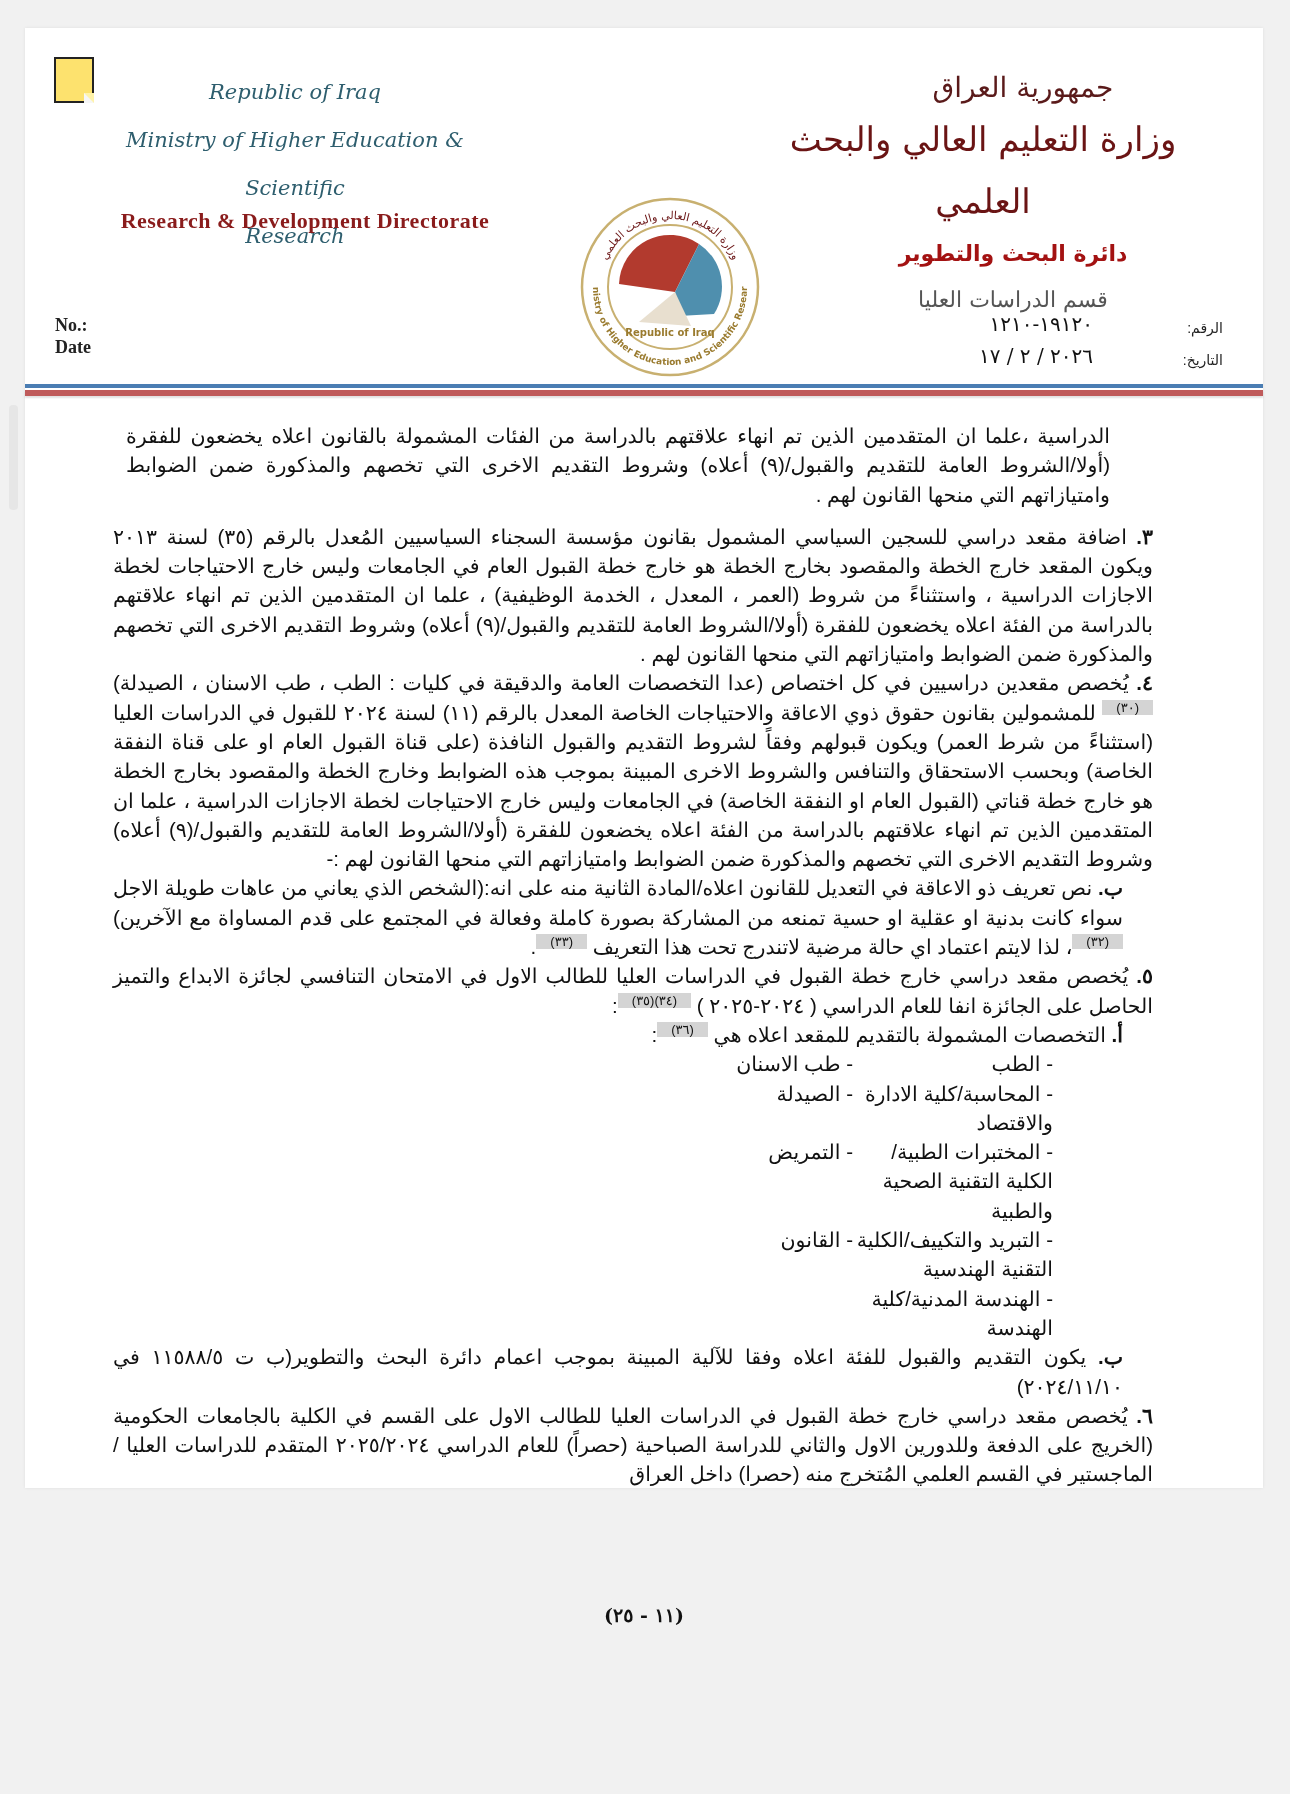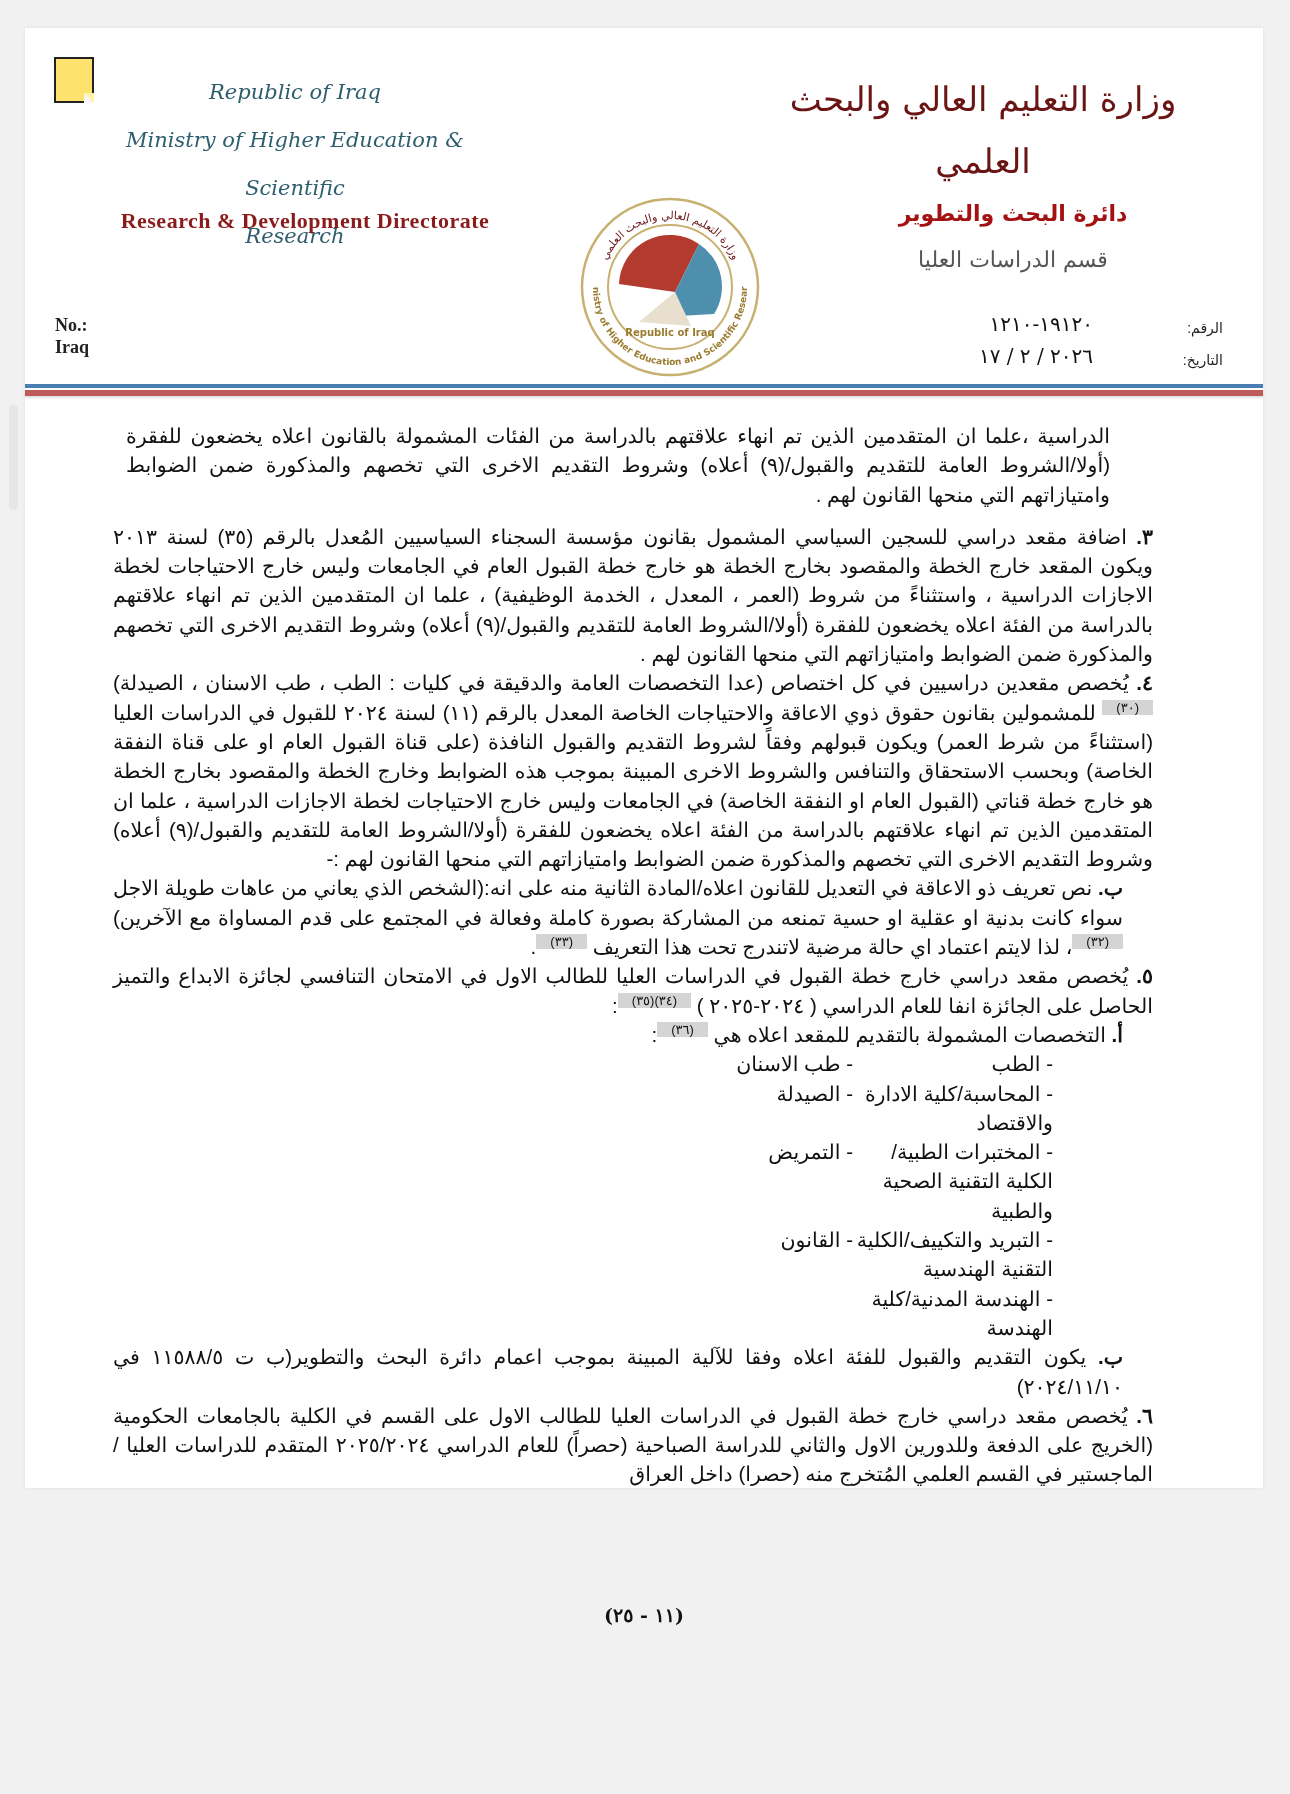--- a/index.html
+++ b/index.html
@@ -64,37 +64,38 @@
   <div class="note-icon"></div>
 
   <div class="en-head">
     <div class="en-line">Republic of Iraq</div>
     <div class="en-line">Ministry of Higher Education &amp; Scientific</div>
     <div class="en-line">Research</div>
   </div>
   <div class="en-dir">Research &amp; Development Directorate</div>
   <div class="en-meta">
     <div>No.:</div>
-    <div>Iraq</div>
+    <div>Date</div>
   </div>
 
   <svg class="logo" viewBox="0 0 182 182">
     <circle cx="91" cy="91" r="88" fill="#fff" stroke="#c8b070" stroke-width="2.5"></circle>
     <circle cx="91" cy="91" r="62" fill="#fff" stroke="#c8b070" stroke-width="2"></circle>
     <path d="M40 88 A51 51 0 0 1 120 48 L96 96 Z" fill="#b23a2e"></path>
     <path d="M120 48 A51 51 0 0 1 135 118 L100 120 L96 96 Z" fill="#4f8fae"></path>
     <path d="M60 126 L96 96 L112 130 Z" fill="#e8dfcf"></path>
     <text x="91" y="140" text-anchor="middle" font-size="10" font-weight="bold" fill="#9a7b2f" font-family="DejaVu Sans, sans-serif">Republic of Iraq</text>
     <path id="arc-top" d="M22 92 A69 69 0 0 1 160 92" fill="none"></path>
     <text font-size="11" fill="#6a1414" font-family="DejaVu Serif, serif"><textPath href="#arc-top" startOffset="50%" text-anchor="middle">وزارة التعليم العالي والبحث العلمي</textPath></text>
     <path id="arc-bot" d="M14 92 A77 77 0 0 0 168 92" fill="none"></path>
     <text font-size="9" font-weight="bold" fill="#9a7b2f" font-family="DejaVu Sans, sans-serif"><textPath href="#arc-bot" startOffset="50%" text-anchor="middle">Ministry of Higher Education and Scientific Research</textPath></text>
   </svg>
 
   <div class="ar-head">
+    <div class="ar-republic">جمهورية العراق</div>
     <div class="ar-ministry">وزارة التعليم العالي والبحث العلمي</div>
     <div class="ar-dir">دائرة البحث والتطوير</div>
     <div class="ar-dept">قسم الدراسات العليا</div>
   </div>
   <div class="ar-meta">
     <div class="row">
       <span class="lbl">الرقم:</span>
       <span class="val">١٩١٢٠-١٢١٠</span>
     </div>
     <div class="row">

